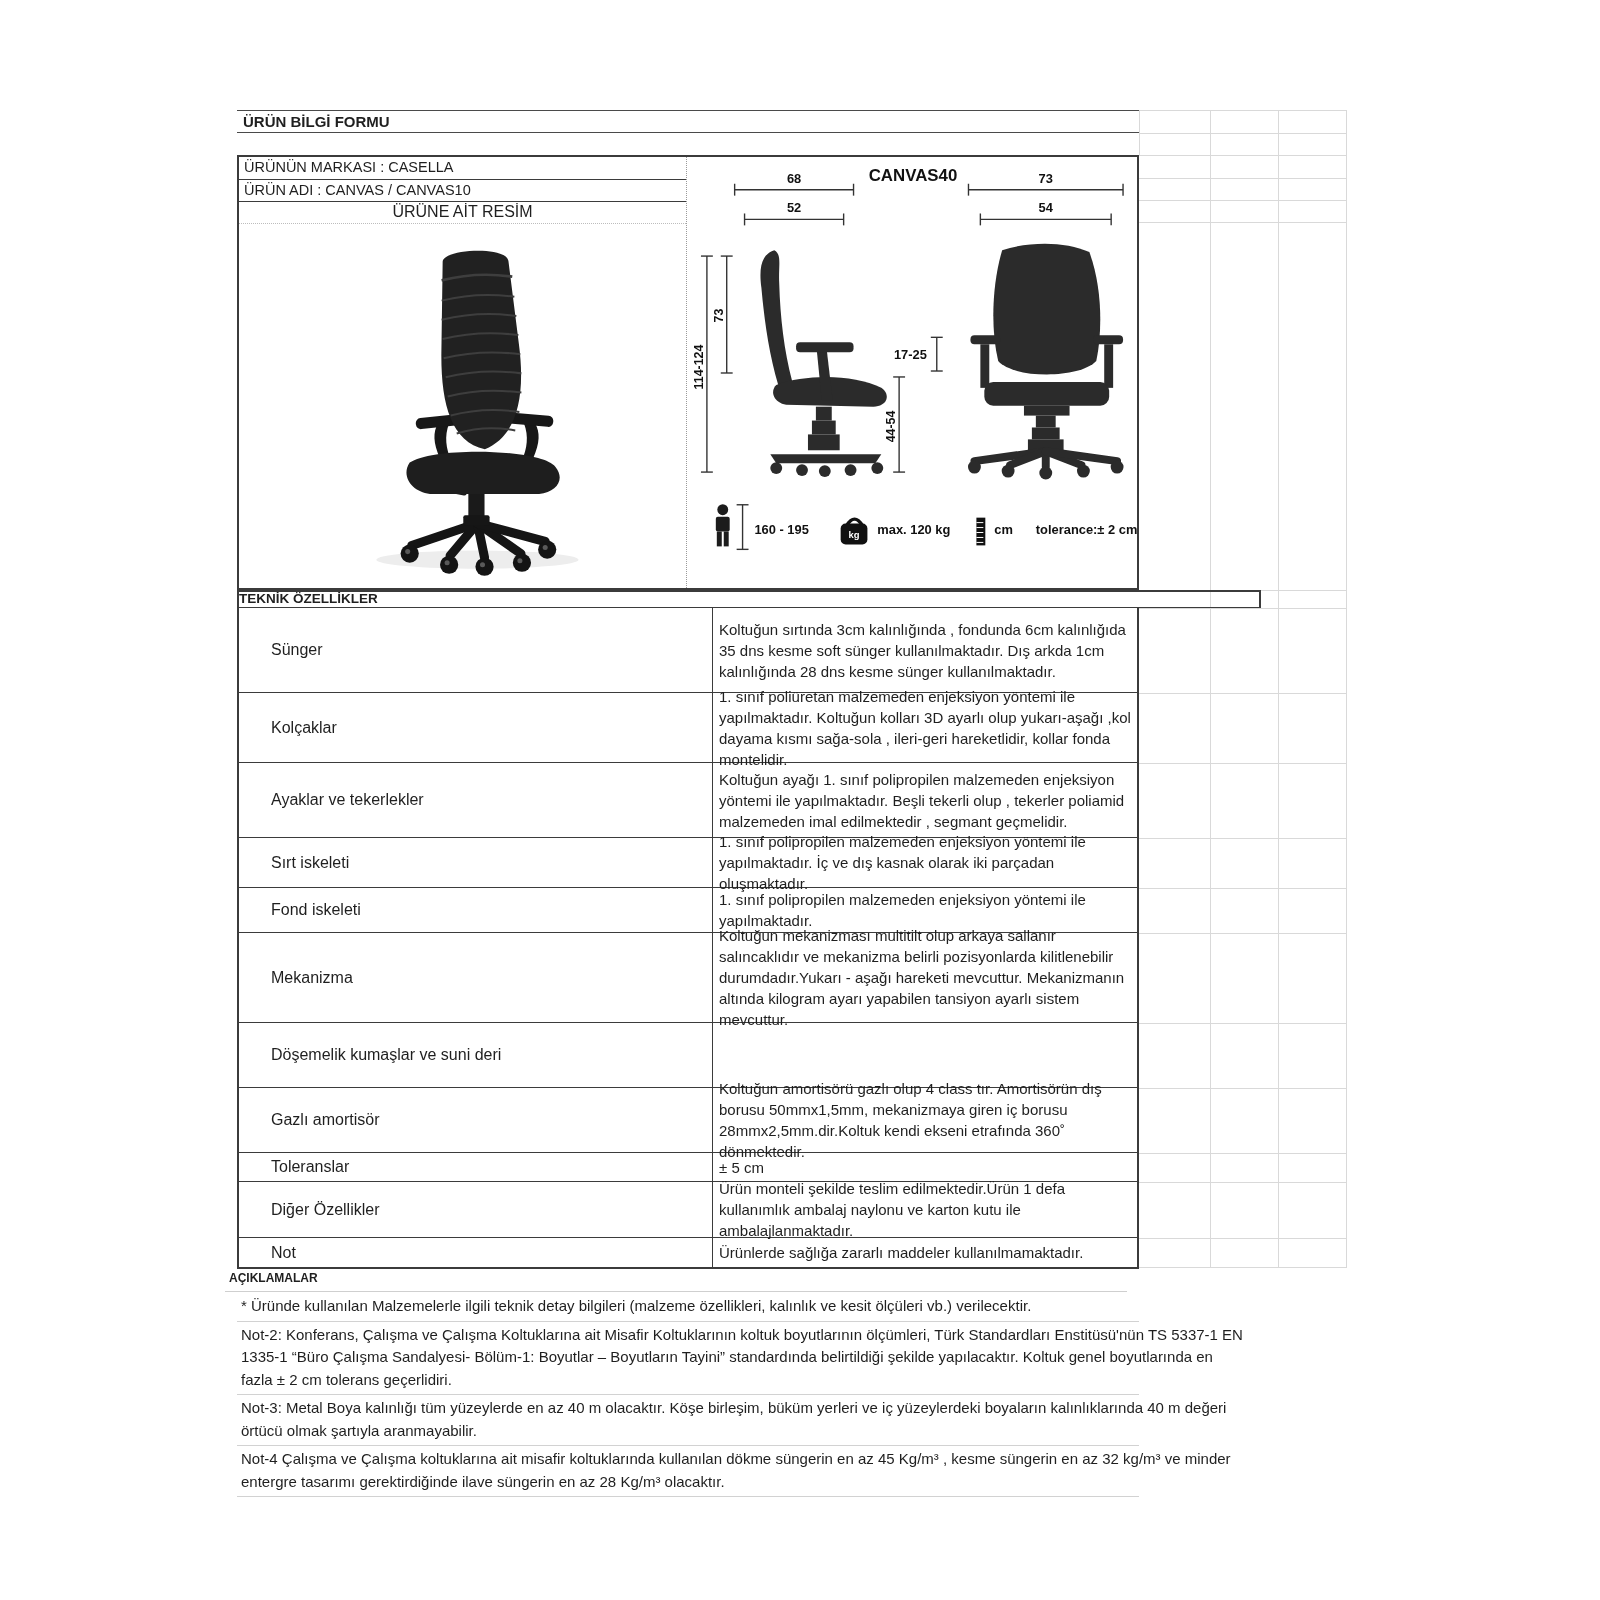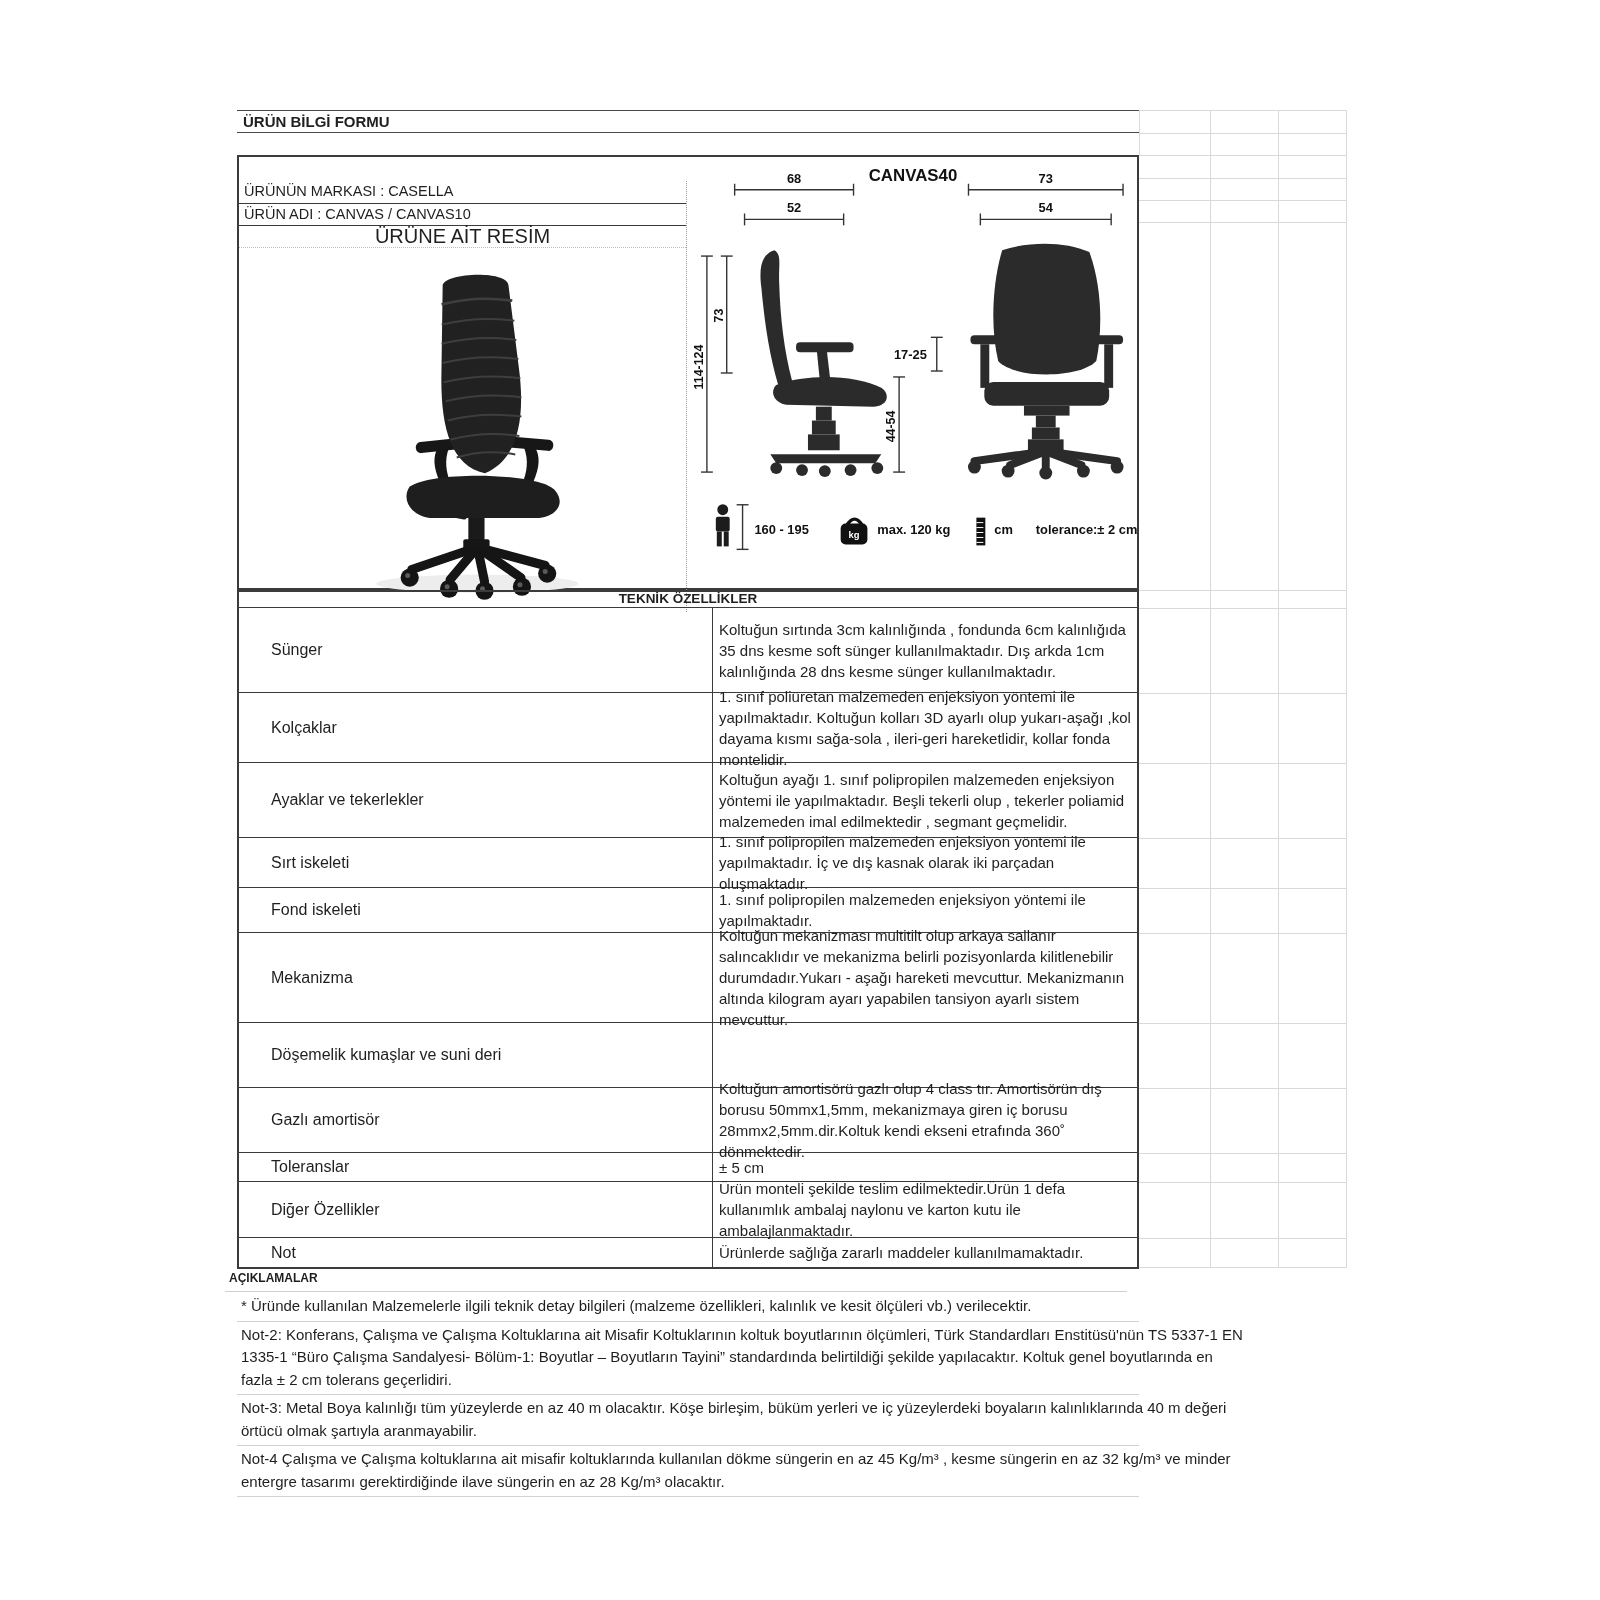--- a/index.html
+++ b/index.html
@@ -22,39 +22,38 @@
   }
 
   
   .header-block {
     position:absolute; left:237px; top:155px; width:902px; height:435px;
     border:2px solid #3b3b3b;
   }
   .left-panel {
     position:absolute; left:0; top:0; width:448px; height:431px;
     border-right:1px dotted #9a9a9a;
-    margin-top:24px;
   }
   .brand-cell, .name-cell {
     width:100%; height:23px; border-bottom:1.2px solid #3b3b3b;
     font-size:14.5px; line-height:21px; padding-left:5px;
   }
   .name-cell { height:22px; }
   .caption-cell {
     width:100%; height:22px; text-align:center;
-    font-size:20px; line-height:20px; border-bottom:1px dotted #bdbdbd;
+    font-size:16px; line-height:20px; border-bottom:1px dotted #bdbdbd;
   }
   .photo-area { position:absolute; left:0; top:67px; width:447px; height:364px; }
   .diagram-area { position:absolute; left:448px; top:0; width:450px; height:431px; }
 
   
   .tech-header {
-    position:absolute; left:237px; top:590px; width:902px; height:18px;
+    position:absolute; left:237px; top:590px; width:1024px; height:18px;
     border:2px solid #3b3b3b; border-bottom:1.2px solid #3b3b3b;
-    text-align:center; font-weight:bold; font-size:13.5px; line-height:14px;
+    font-weight:bold; font-size:13.5px; line-height:14px;
   }
   .spec-table {
     position:absolute; left:237px; top:608px; width:902px;
     border:2px solid #3b3b3b; border-top:none;
   }
   .spec-row { display:flex; border-bottom:1.2px solid #3b3b3b; }
   .spec-row:last-child { border-bottom:none; }
   .spec-label {
     width:448px; flex:none; border-right:1.2px solid #3b3b3b;
     display:flex; align-items:center; padding-left:6px;

